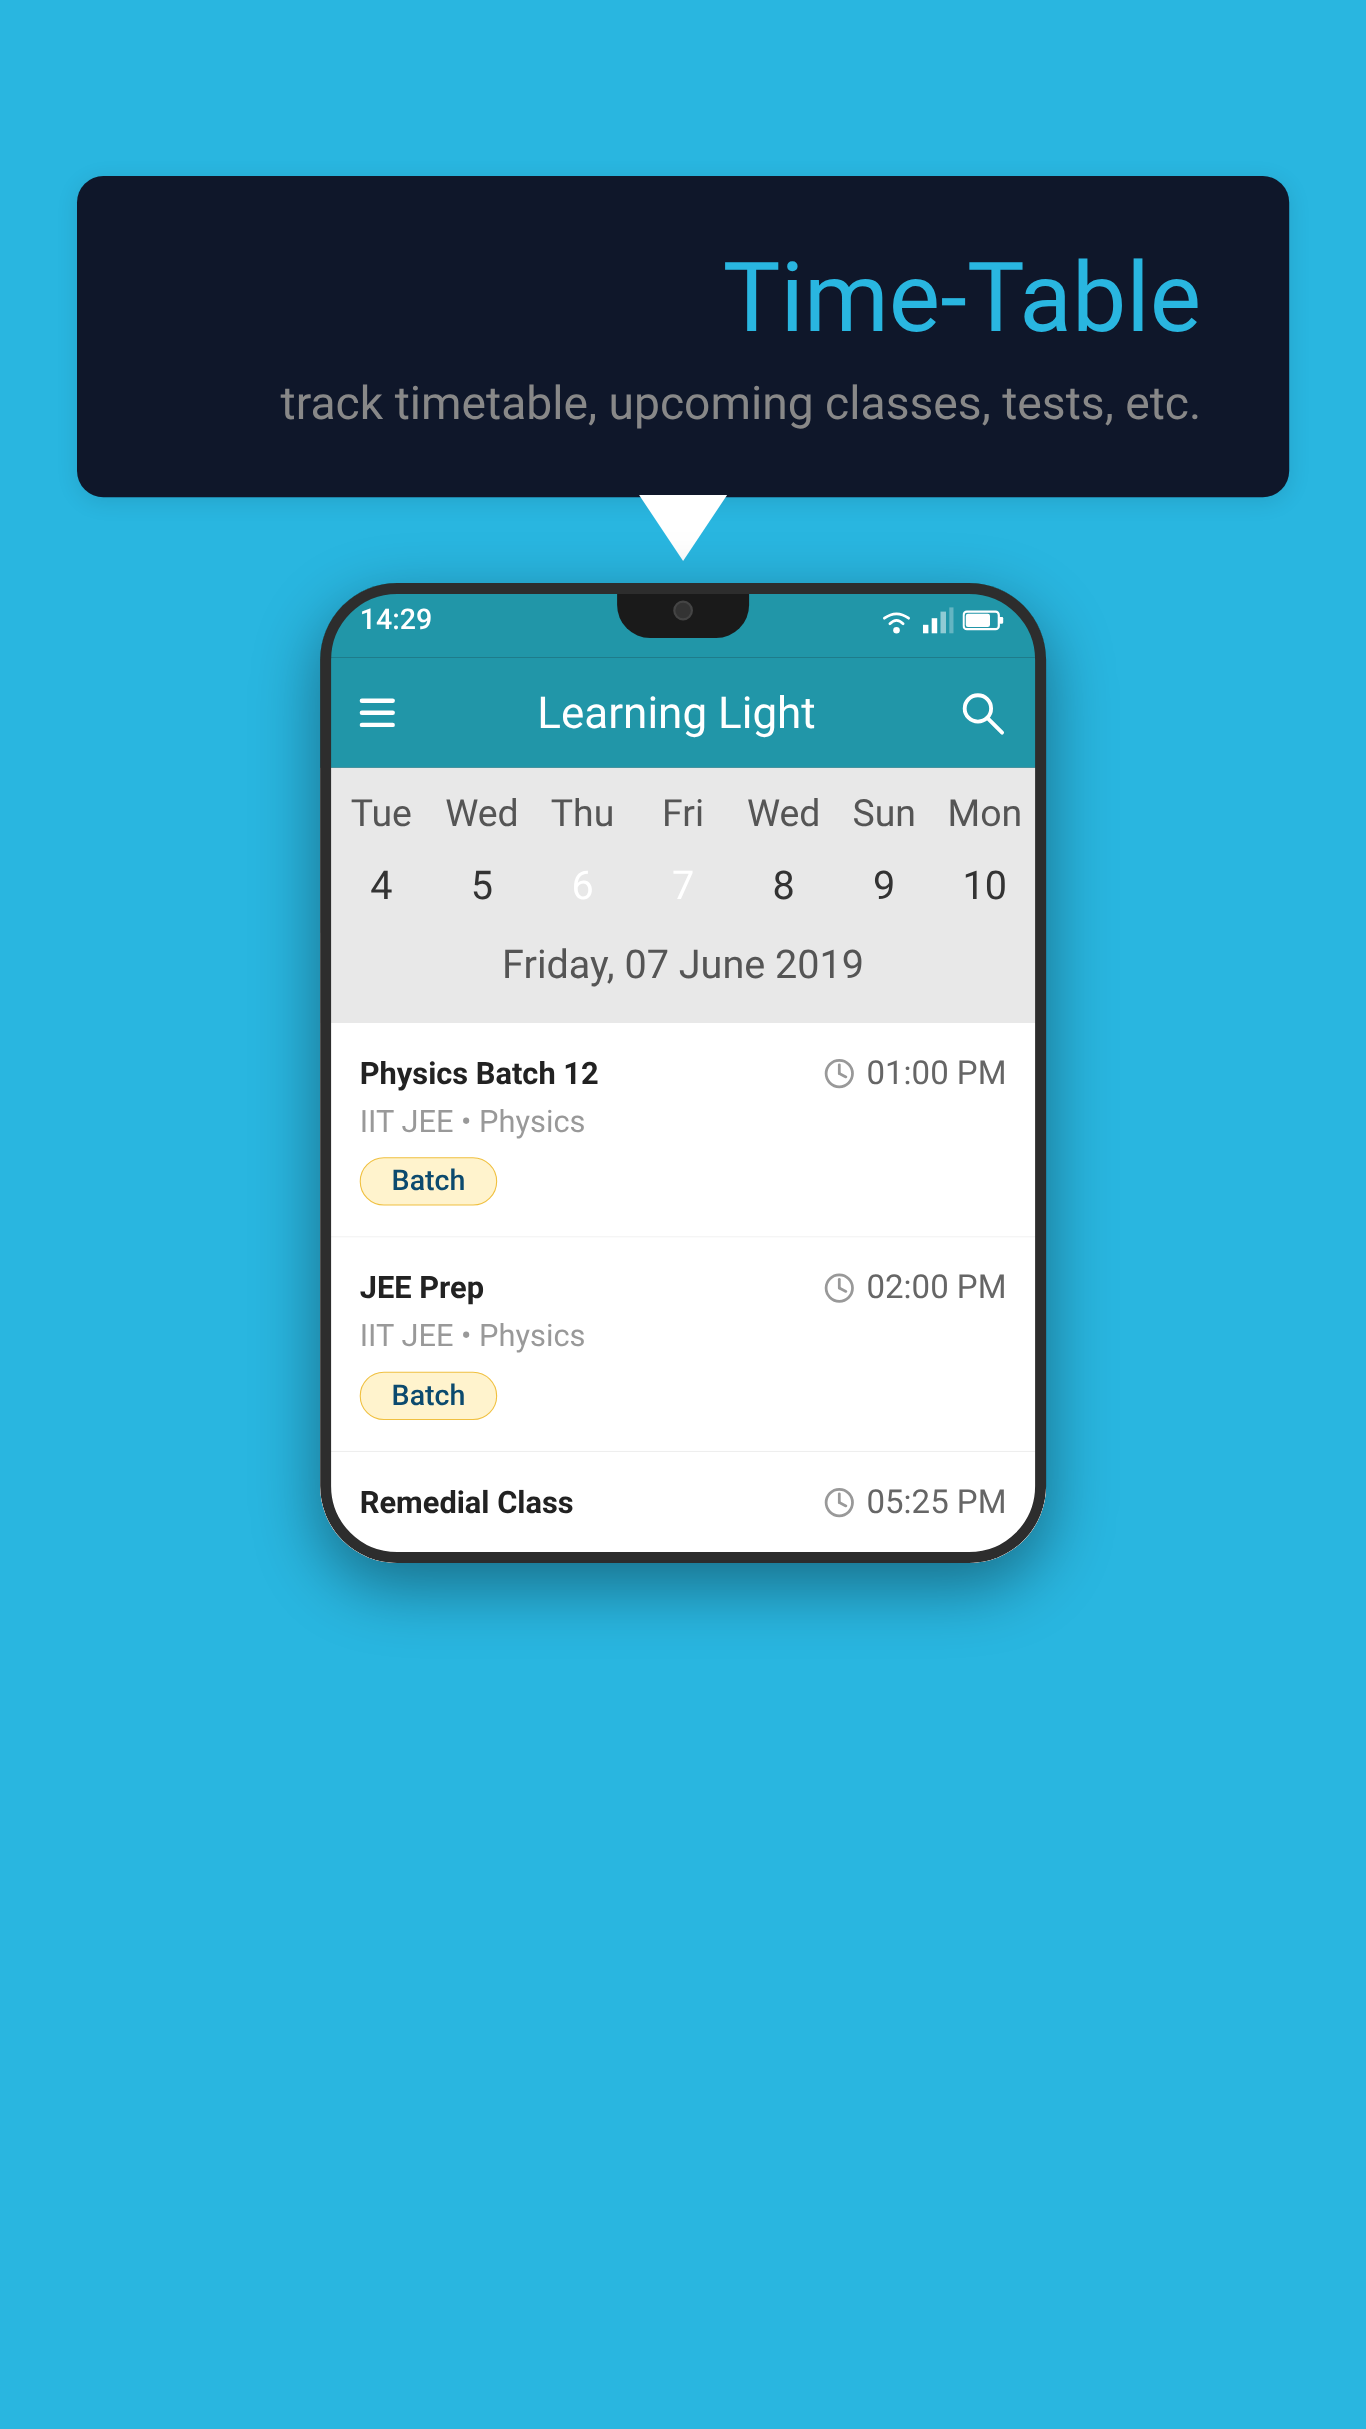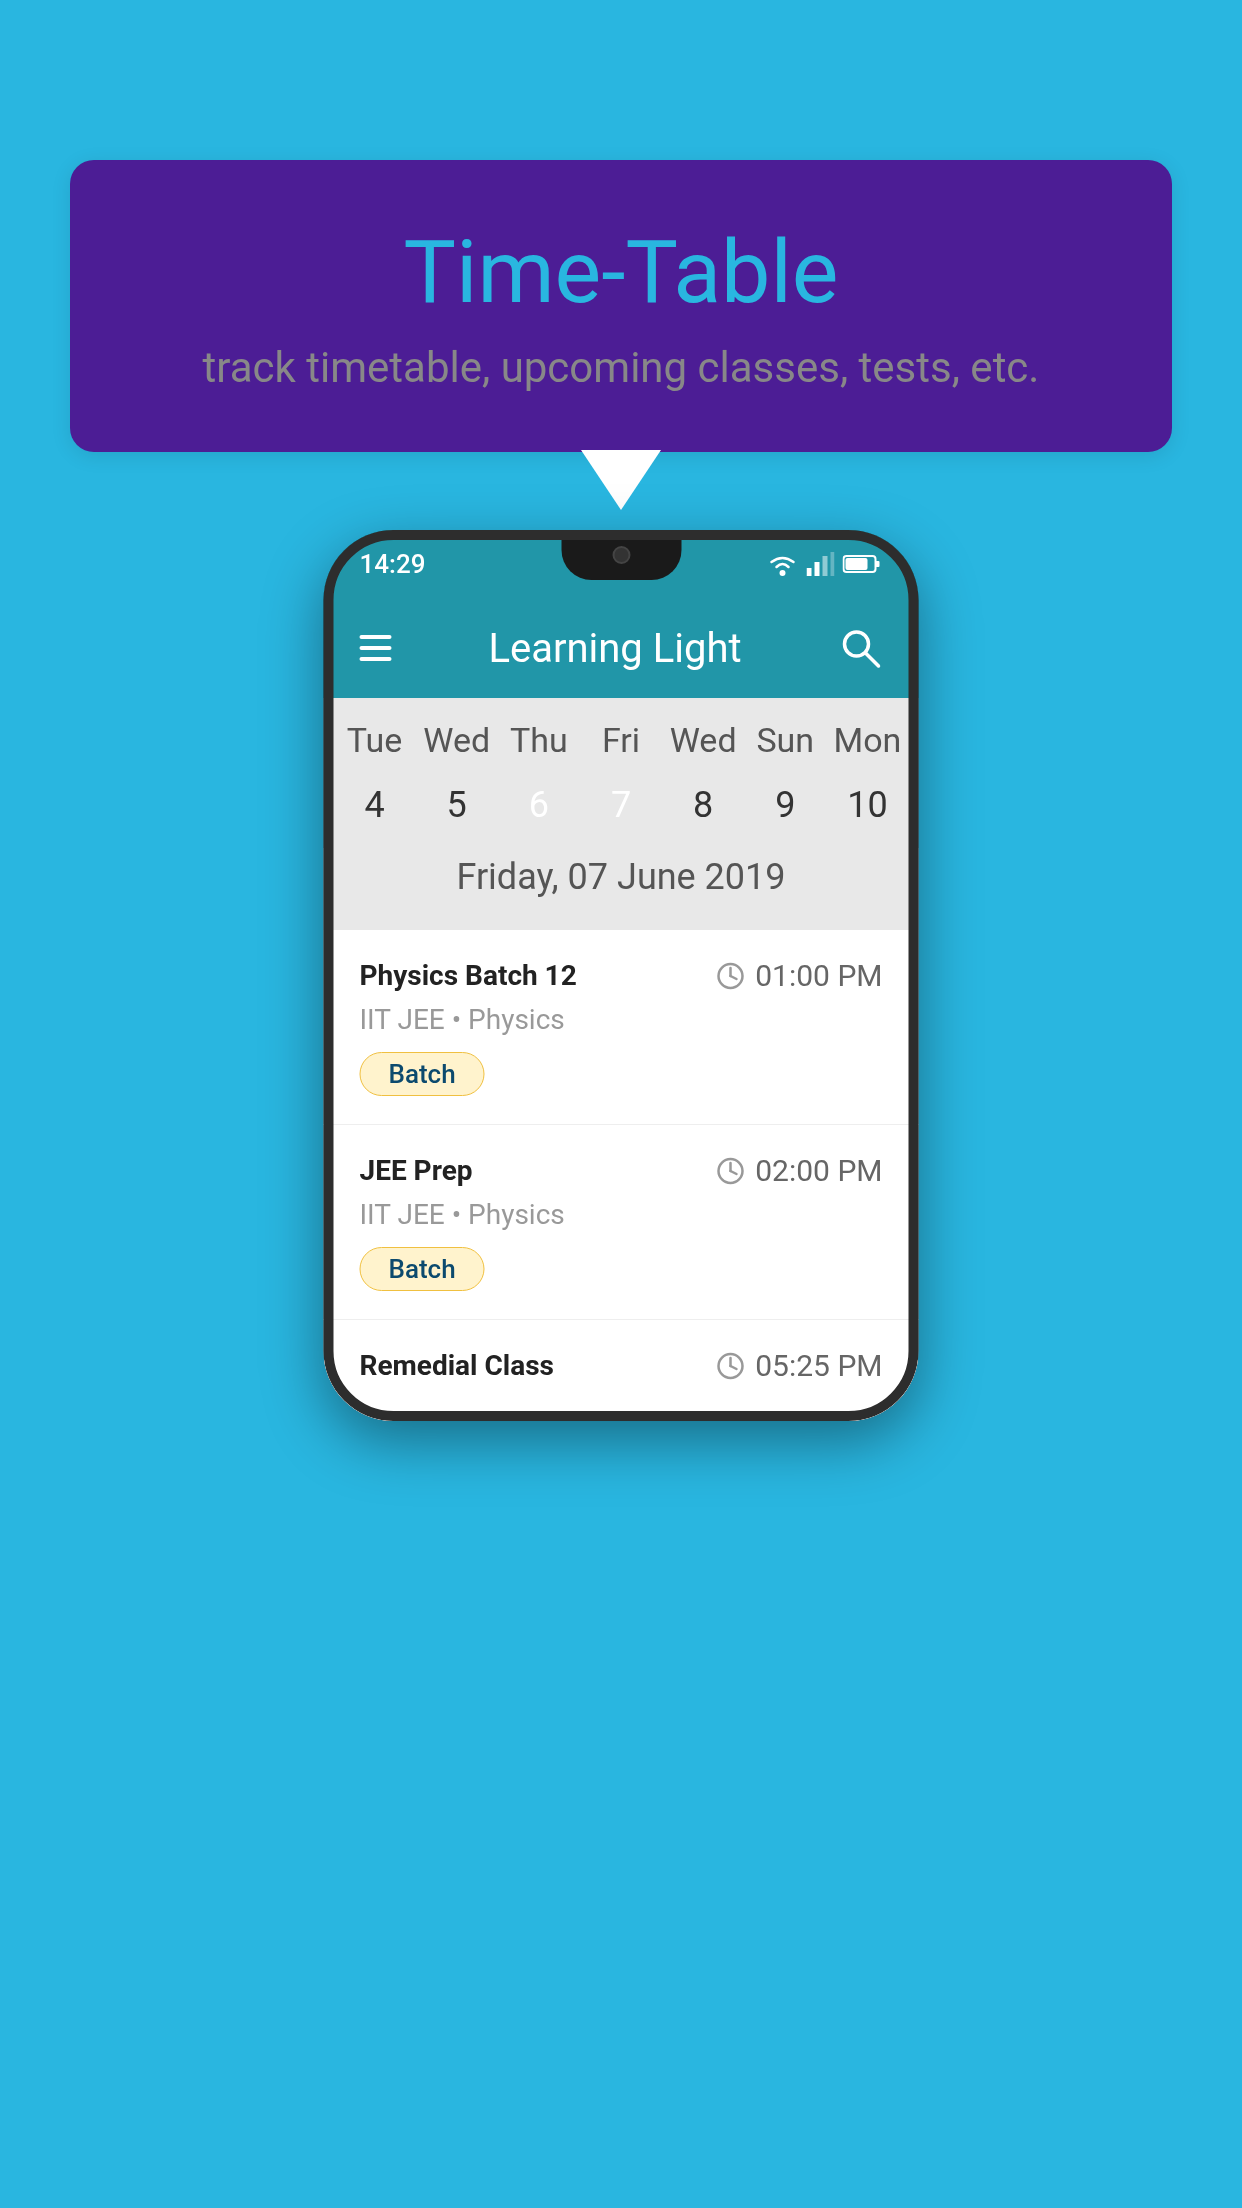--- a/index.html
+++ b/index.html
@@ -19,25 +19,25 @@
       position: absolute;
       top: 160px;
       left: 70px;
       right: 70px;
       display: flex;
       flex-direction: column;
       align-items: center;
     }
 
     .speech-bubble {
-      background: #4c1d95;
+      background: #0f172a;
       border-radius: 24px;
       padding: 60px 80px 60px 80px;
       width: 100%;
-      text-align: center;
+      text-align: right;
       box-shadow: 0 4px 20px rgba(0,0,0,0.1);
     }
 
     .speech-bubble-title {
       font-size: 88px;
       color: #29b6e0;
       font-weight: 400;
       margin-bottom: 20px;
     }
 
@@ -55,21 +55,21 @@
       border-top: 60px solid white;
       margin-top: -2px;
     }
 
     
     .phone-container {
       position: absolute;
       top: 530px;
       left: 50%;
       transform: translateX(-50%);
-      width: 595px;
+      width: 660px;
     }
 
     .phone-frame {
       background: #1a1a1a;
       border-radius: 70px;
       padding: 0;
       position: relative;
       box-shadow: 0 20px 60px rgba(0,0,0,0.4);
       overflow: hidden;
     }

